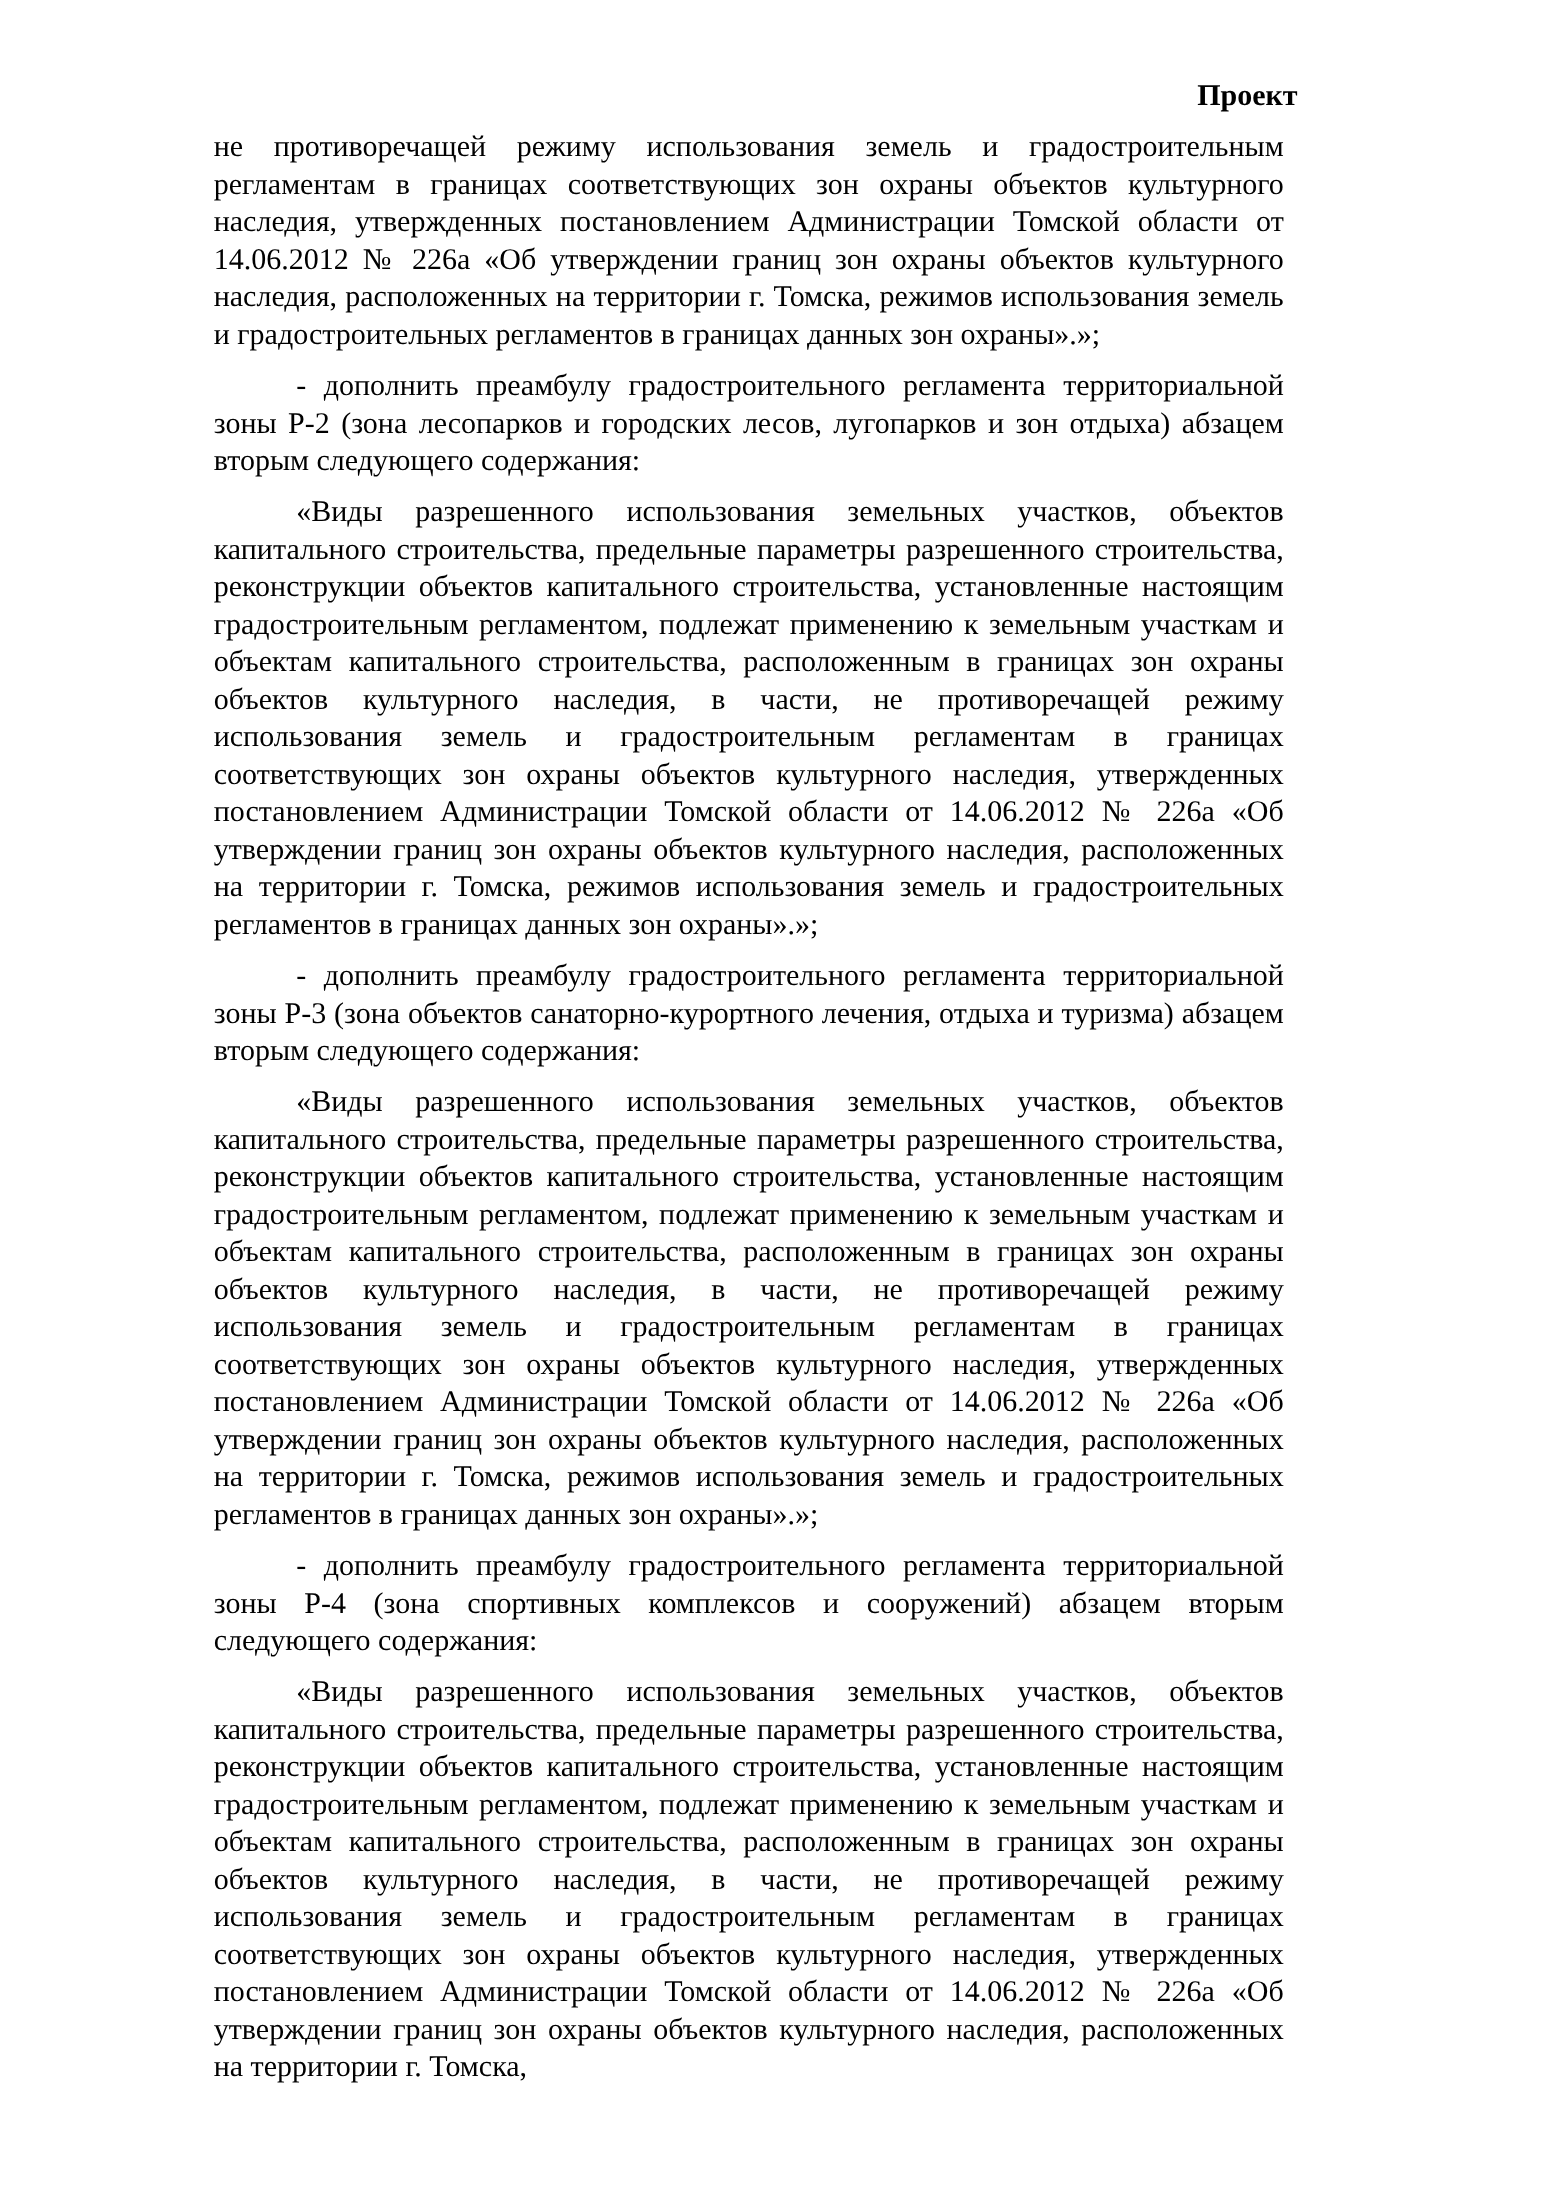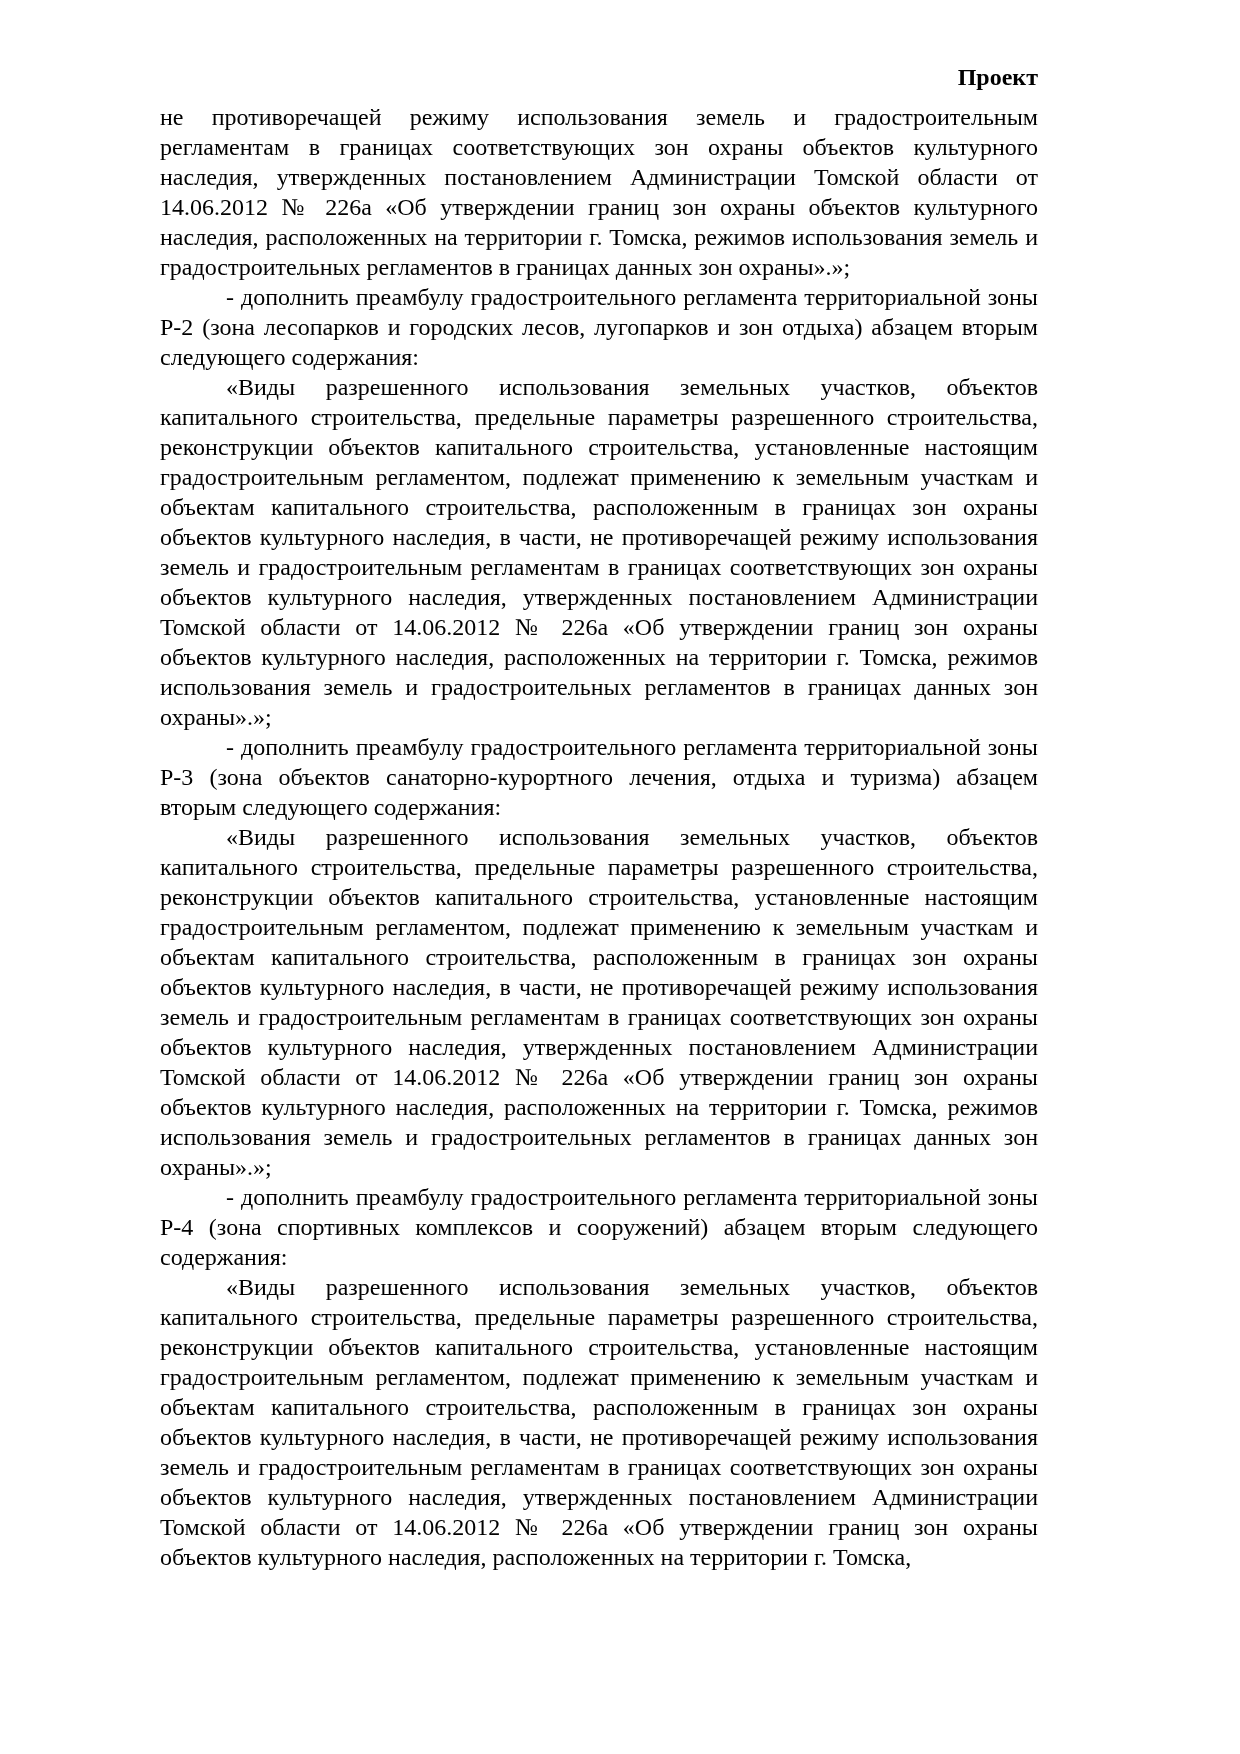--- a/index.html
+++ b/index.html
@@ -22,21 +22,21 @@
     font-size: 24px;
     line-height: 30px;
     color: #000000;
   }
   .doc-header {
     text-align: right;
     font-weight: bold;
     margin: 0 0 10px 0;
   }
   p.para {
-    margin: 0;
+    margin: 11px;
     padding: 0;
     text-align: justify;
   }
   p.para.indent {
     text-indent: 66px;
   }
 </style>
 </head>
 <body>
 

